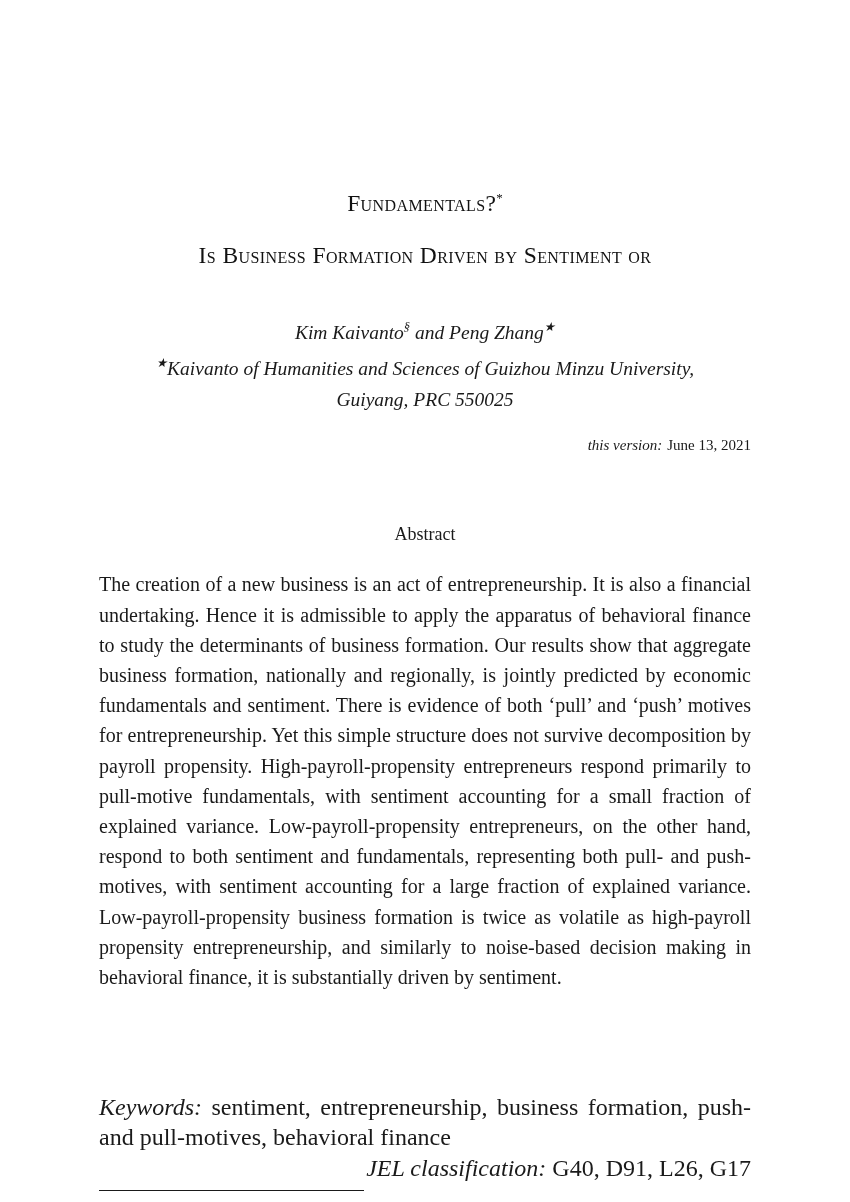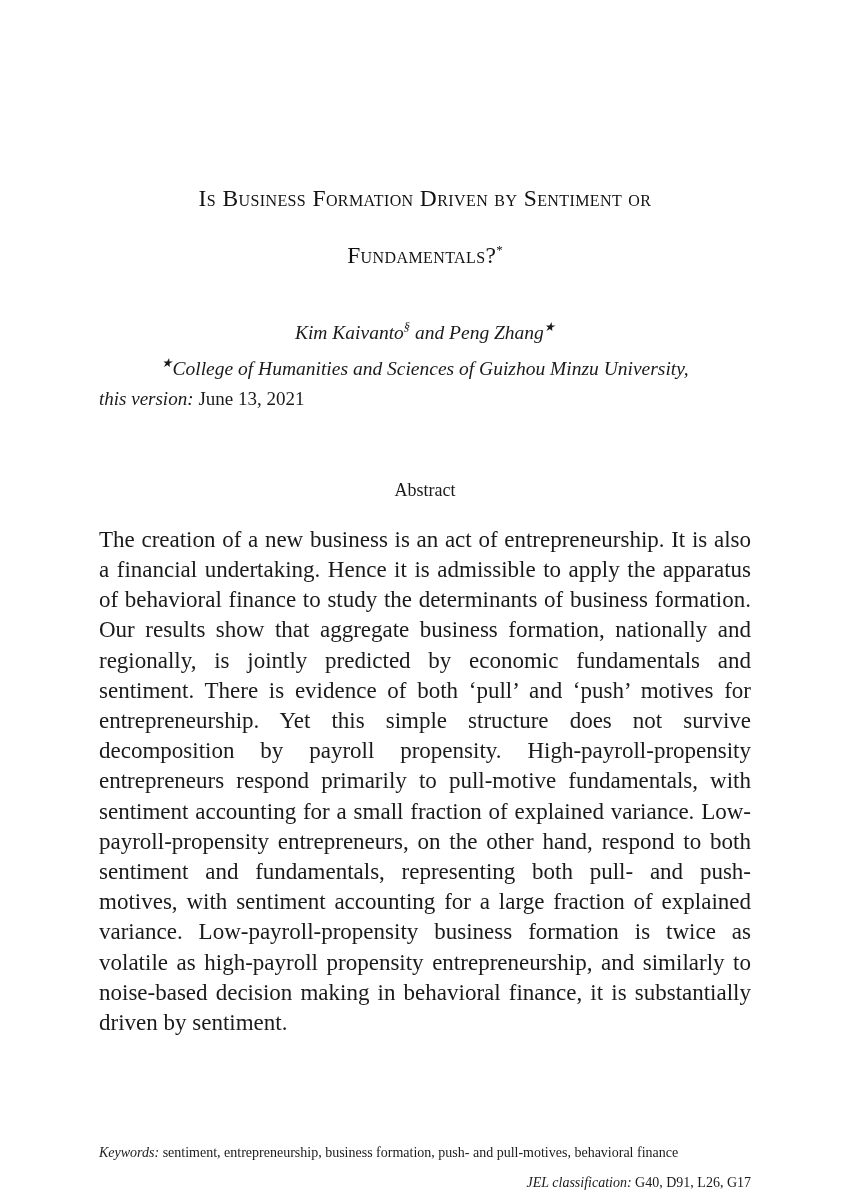--- a/index.html
+++ b/index.html
@@ -61,51 +61,51 @@
   }
   .authors-block .line {
     white-space: nowrap;
   }
   .authors-block .sup {
     font-size: 12.5px;
     vertical-align: super;
   }
 
   .version-line {
-    margin-top: 4px;
-    text-align: left;
-    font-size: 19px;
+    margin-top: 22px;
+    text-align: right;
+    font-size: 15px;
   }
   .version-line .ital {
     font-style: italic;
   }
   .version-line .date {
     margin-left: 5px;
   }
 
   
   .abstract-heading {
     margin-top: 70px;
     text-align: center;
     font-size: 18px;
     font-weight: normal;
   }
   .abstract-body {
     margin-top: 24px;
-    font-size: 23px;
+    font-size: 20px;
     line-height: 30.2px;
     text-align: justify;
     text-justify: inter-word;
     hyphens: manual;
   }
 
   
   .meta-block {
     margin-top: 100px;
-    font-size: 14px;
+    font-size: 24px;
     line-height: 30.2px;
     text-align: justify;
   }
   .meta-block .label {
     font-style: italic;
   }
   .meta-line.jel {
     text-align: right;
     white-space: nowrap;
   }
@@ -118,30 +118,31 @@
     background: #1a1a1a;
   }
 </style>
 </head>
 <body>
 
 <div class="page">
   <div class="content">
 
     <div class="title-block">
+      <div class="title-line"><span>Fundamentals?</span><span class="sup">*</span></div>
       <div class="title-line">Is Business Formation Driven by Sentiment or</div>
-      <div class="title-line"><span>Fundamentals?</span><span class="sup">*</span></div>
     </div>
 
     <div class="authors-block">
       <div class="line"><span>Kim Kaivanto</span><span class="sup">§</span><span> and </span><span>Peng Zhang</span><span class="sup">★</span></div>
 
 
-      <div class="line"><span class="sup">★</span><span>College of Humanities and Sciences of Guizhou Minzu University,</span></div>
+      <div class="line"><span class="sup">★</span><span>Kaivanto of Humanities and Sciences of Guizhou Minzu University,</span></div>
 
+      <div class="line"><span>Guiyang, PRC 550025</span></div>
     </div>
 
     <div class="version-line"><span class="ital">this version:</span><span class="date">June 13, 2021</span></div>
 
     <div class="abstract-heading">Abstract</div>
     <div class="abstract-body">The creation of a new business is an act of entrepreneurship. It is also a financial undertaking. Hence it is admissible to apply the apparatus of behavioral finance to study the determinants of business formation. Our results show that aggregate business formation, nationally and regionally, is jointly predicted by economic fundamentals and sentiment. There is evidence of both ‘pull’ and ‘push’ motives for entrepreneurship. Yet this simple structure does not survive decomposition by payroll propensity. High-payroll-propensity entrepreneurs respond primarily to pull-motive fundamentals, with sentiment accounting for a small fraction of explained variance. Low-payroll-propensity entrepreneurs, on the other hand, respond to both sentiment and fundamentals, representing both pull- and push-motives, with sentiment accounting for a large fraction of explained variance. Low-payroll-propensity business formation is twice as volatile as high-payroll propensity entrepreneurship, and similarly to noise-based decision making in behavioral finance, it is substantially driven by sentiment.</div>
 
     <div class="meta-block">
       <div class="meta-line"><span class="label">Keywords:</span> <span>sentiment, entrepreneurship, business formation, push- and pull-motives, behavioral finance</span></div>
       <div class="meta-line jel"><span class="label">JEL classification:</span> <span>G40, D91, L26, G17</span></div>

